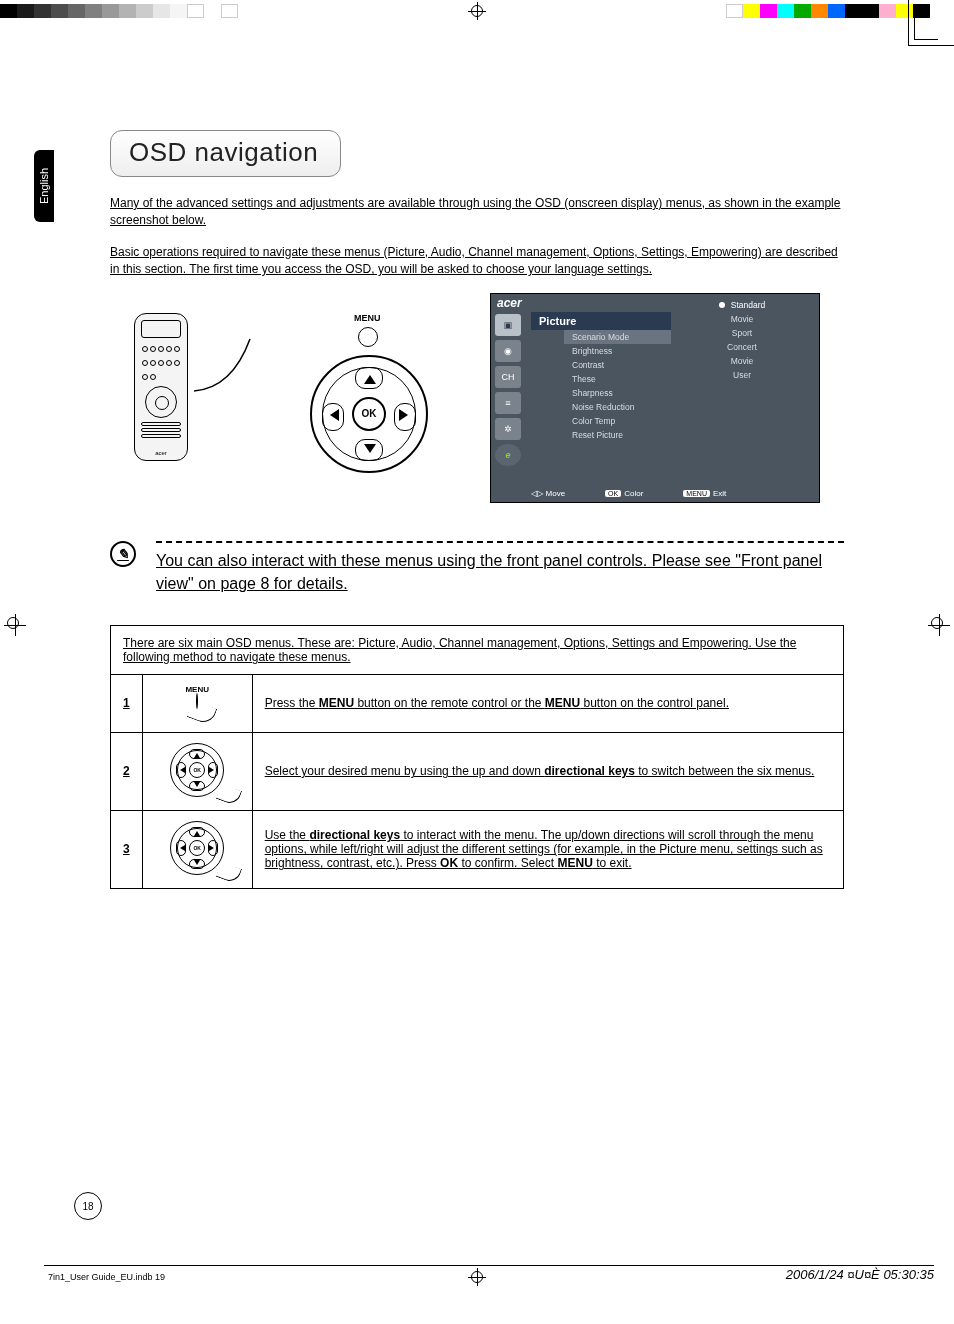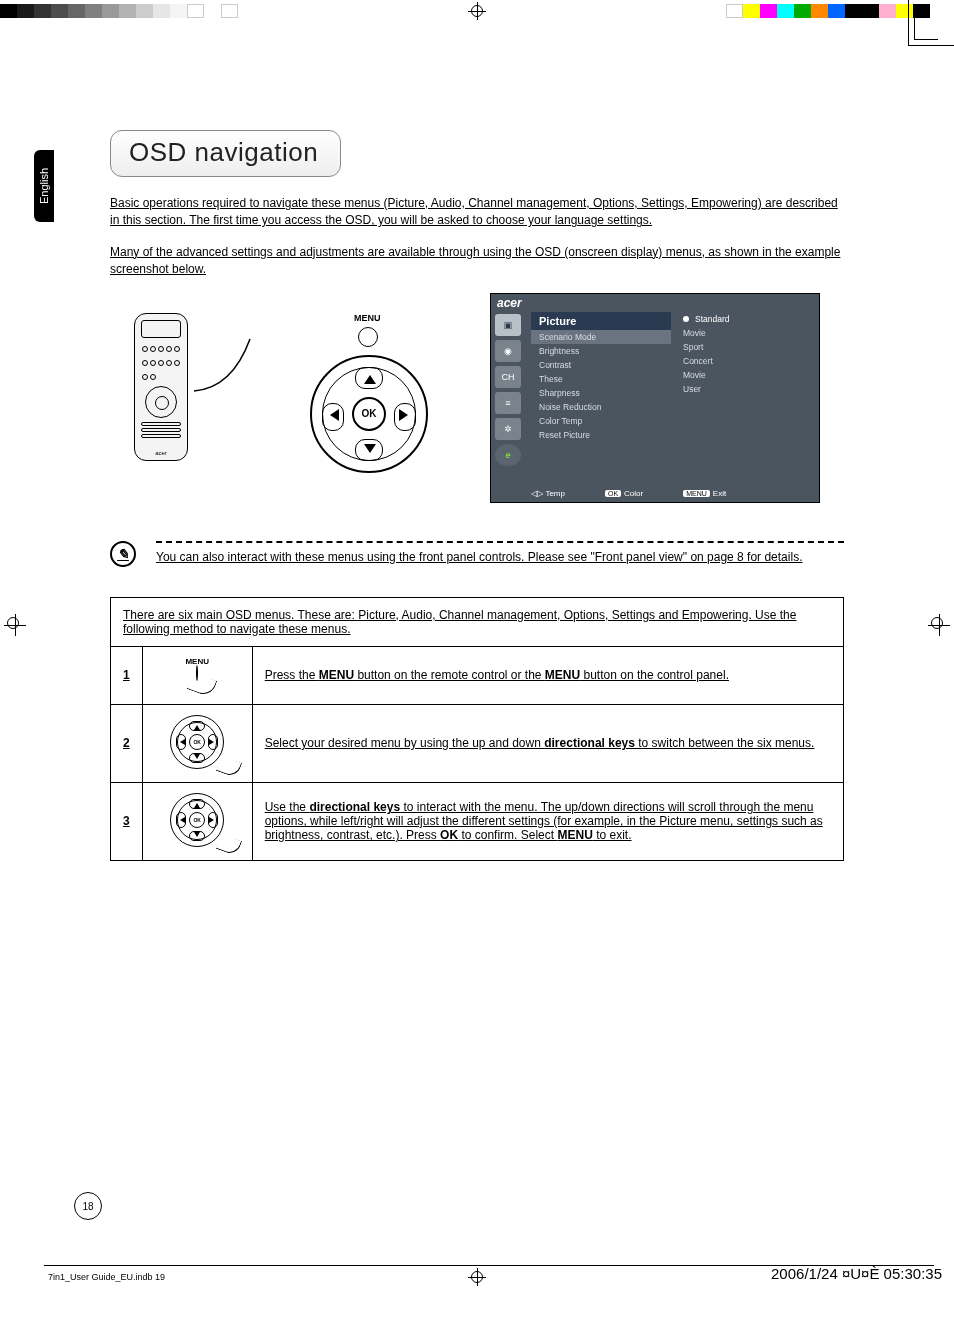--- a/index.html
+++ b/index.html
@@ -117,24 +117,24 @@
   .osd .iconcol .ic {
     width:26px; height:22px; background:#7a838c; border-radius:3px;
     display:flex; align-items:center; justify-content:center;
   }
   .osd .iconcol .ic.active { background:#b8c0c8; color:#2a3a4a; }
   .osd .iconcol .ic.e { background:#5a6570; color:#7fd43a; font-style:italic; font-weight:700; border-radius:50%; }
   .osd .menu {
     position:absolute; left:40px; top:18px; width:140px;
   }
   .osd .menu .mtitle { background:#2a3a50; font-weight:700; padding:3px 8px; font-size:11px; }
-  .osd .menu .mrow { padding:2px 8px; color:#d8dde2; font-size:8.5px; }
+  .osd .menu .mrow { padding:2px 8px; color:#d8dde2; font-size:8.5px;margin-left:33px; }
   .osd .menu .mrow.sel { background:#6a7480; }
   .osd .opts {
-    position:absolute; left:186px; top:18px; width:130px;
+    position:absolute; left:186px; top:4px; width:130px;text-align:center;
   }
   .osd .opts .orow { padding:2px 6px; font-size:8.5px; color:#d8dde2; }
   .osd .opts .orow.sel::before {
     content:""; display:inline-block; width:6px; height:6px; border-radius:50%;
     background:#fff; margin-right:6px; vertical-align:middle;
   }
   .osd .opts .orow.sel { color:#fff; }
   .osd .hints {
     position:absolute; left:40px; right:8px; bottom:4px; display:flex; gap:40px;
     font-size:8px; align-items:center;
@@ -142,21 +142,21 @@
   .osd .hints .tag { background:#fff; color:#000; padding:0 3px; border-radius:2px; font-size:7px; margin-right:3px; }
 
   
   .note-row { display:flex; gap:20px; align-items:flex-start; margin-top:38px; }
   .note-icon {
     width:26px; height:26px; border:2px solid #000; border-radius:50%; flex:0 0 26px;
     display:flex; align-items:center; justify-content:center; font-size:14px; font-style:italic; font-weight:700;
   }
   .note-body { flex:1; }
   .dashes { border-top:2px dashed #000; margin-bottom:6px; }
-  .note-text { font-size:12px; line-height:1.45; }
+  .note-text { font-size:16px; line-height:1.45; }
 
   
   table.steps {
     margin-top:30px; width:100%; border-collapse:collapse; border:1px solid #000;
     font-size:12px;
   }
   table.steps td, table.steps th {
     border:1px solid #000; padding:10px 12px; vertical-align:middle; text-align:left;
   }
   table.steps .num { width:22px; text-align:center; font-weight:700; }
@@ -184,21 +184,21 @@
   .mini-dpad .pet.r { right:6px; top:19px; width:10px; height:16px; }
 
   
   .pagenum {
     position:absolute; left:74px; bottom:104px; width:28px; height:28px;
     border:1px solid #000; border-radius:50%; display:flex; align-items:center; justify-content:center;
     font-size:10px;
   }
   .footer-line { position:absolute; left:44px; right:20px; bottom:58px; height:1px; background:#000; }
   .footer-left  { position:absolute; left:48px; bottom:42px; font-size:9px; }
-  .footer-right { position:absolute; right:12px; bottom:42px; font-size:15px; }
+  .footer-right { position:absolute; right:20px; bottom:42px; font-size:13px;font-style:italic; }
   .footer-cross { position:absolute; left:50%; bottom:38px; transform:translateX(-50%); width:18px; height:18px; }
 
   b { font-weight:700; }
 </style>
 </head>
 <body>
 
 <div class="reg-strip">
   <div class="gray">
     <span style="background:#000"></span>
@@ -250,22 +250,22 @@
 
 <div class="lang-tab">English</div>
 
 <div class="page">
 
   <div class="title-capsule">
     <span>OSD navigation</span>
   </div>
 
   <div class="intro">
+    <p>Many of the advanced settings and adjustments are available through using the OSD (onscreen display) menus, as shown in the example screenshot below.</p>
     <p>Basic operations required to navigate these menus (Picture, Audio, Channel management, Options, Settings, Empowering) are described in this section. The first time you access the OSD, you will be asked to choose your language settings.</p>
-    <p>Many of the advanced settings and adjustments are available through using the OSD (onscreen display) menus, as shown in the example screenshot below.</p>
   </div>
 
 
   <div class="figures">
 
     <div class="remote-fig">
       <div class="mini-remote">
         <div class="scr"></div>
         <div class="dots"><span></span><span></span><span></span><span></span><span></span><span></span><span></span><span></span><span></span><span></span><span></span><span></span></div>
         <div class="pad"></div>
@@ -319,21 +319,21 @@
       </div>
       <div class="opts">
         <div class="orow sel">Standard</div>
         <div class="orow">Movie</div>
         <div class="orow">Sport</div>
         <div class="orow">Concert</div>
         <div class="orow">Movie</div>
         <div class="orow">User</div>
       </div>
       <div class="hints">
-        <span>◁▷ <span>Temp</span></span>
+        <span>◁▷ <span>Move</span></span>
         <span><span class="tag">OK</span><span>Color</span></span>
         <span><span class="tag">MENU</span><span>Exit</span></span>
       </div>
     </div>
   </div>
 
   
   <div class="note-row">
     <div class="note-icon">✎</div>
     <div class="note-body">

